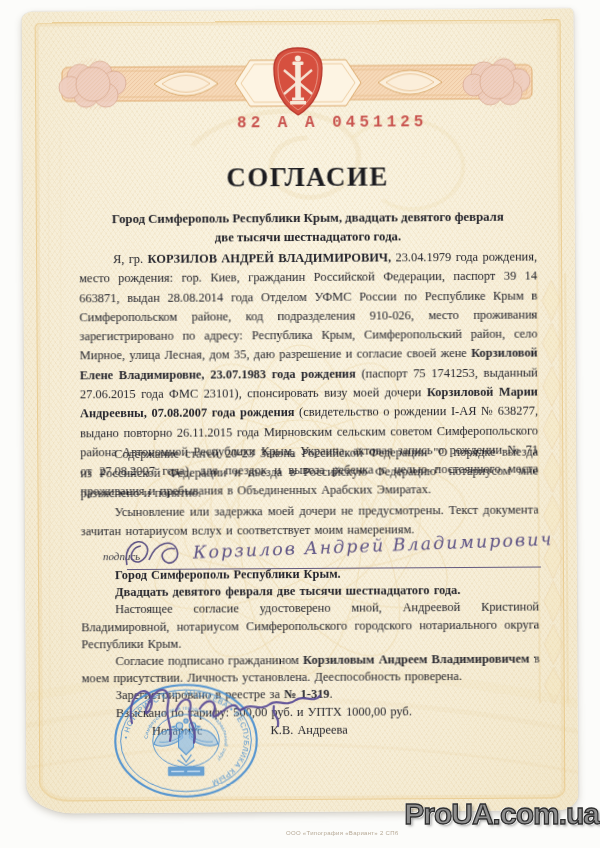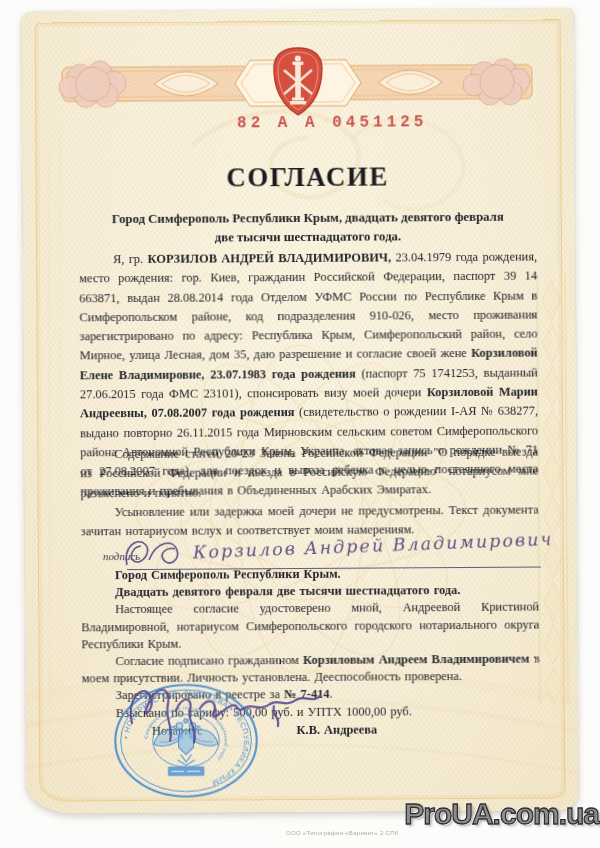--- a/index.html
+++ b/index.html
@@ -59,21 +59,21 @@
     color:#554a80;letter-spacing:2px;transform:rotate(-1.8deg);
     font-family:"DejaVu Serif", serif;white-space:nowrap;opacity:.95;
   }
   .notary-block{
     position:absolute;left:56px;top:556px;width:458px;
     font-size:12.4px;line-height:17.2px;color:#25252c;text-align:justify;word-spacing:1px;
   }
   .notary-block p{margin:0;text-indent:34px;}
   .notary-row{margin-top:1px;display:flex;}
   .notary-label{margin-left:34px;padding-left:36px;}
-  .notary-name{margin-left:94px;font-weight:bold;}
+  .notary-name{margin-left:68px;}
   .notary-sign{position:absolute;left:98px;top:660px;opacity:.92;}
   .stamp{position:absolute;left:62px;top:670px;opacity:.93;filter:blur(0.25px);}
   .prouawm{
     position:absolute;right:1px;top:797px;
     font-family:"Liberation Sans", sans-serif;font-size:30px;font-weight:bold;
     color:#8d8d8d;letter-spacing:-1px;
     -webkit-text-stroke:1.3px #2e2e2e;
     text-shadow:-1px -1px 0 #ffffff, 1px 1px 0 #ffffff, 2px 2px 3px rgba(0,0,0,0.35);
   }
   .printer-line{
@@ -219,21 +219,21 @@
       </g>
     </svg>
     <span class="sig-text">Корзилов Андрей Владимирович</span>
   </div>
 
   <div class="notary-block">
     <p class="b">Город Симферополь Республики Крым.</p>
     <p class="b">Двадцать девятого февраля две тысячи шестнадцатого года.</p>
     <p>Настоящее согласие удостоверено мной, Андреевой Кристиной Владимировной, нотариусом Симферопольского городского нотариального округа Республики Крым.</p>
     <p><span>Согласие подписано гражданином </span><span class="b">Корзиловым Андреем Владимировичем</span><span> в моем присутствии. Личность установлена. Дееспособность проверена.</span></p>
-    <p><span>Зарегистрировано в реестре за </span><span class="b">№ 7-414</span><span>.</span></p>
+    <p><span>Зарегистрировано в реестре за </span><span class="b">№ 1-319</span><span>.</span></p>
     <p>Взыскано по тарифу: 500,00 руб. и УПТХ 1000,00 руб.</p>
     <div class="notary-row">
       <span class="notary-label">Нотариус</span>
       <span class="notary-name">К.В. Андреева</span>
     </div>
   </div>
 
   <svg class="stamp" width="196" height="120" viewBox="0 0 140 112">
     <defs>
       <path id="oring" d="M 16 56 A 54 42 0 1 1 124 56 A 54 42 0 1 1 16 56"></path>

